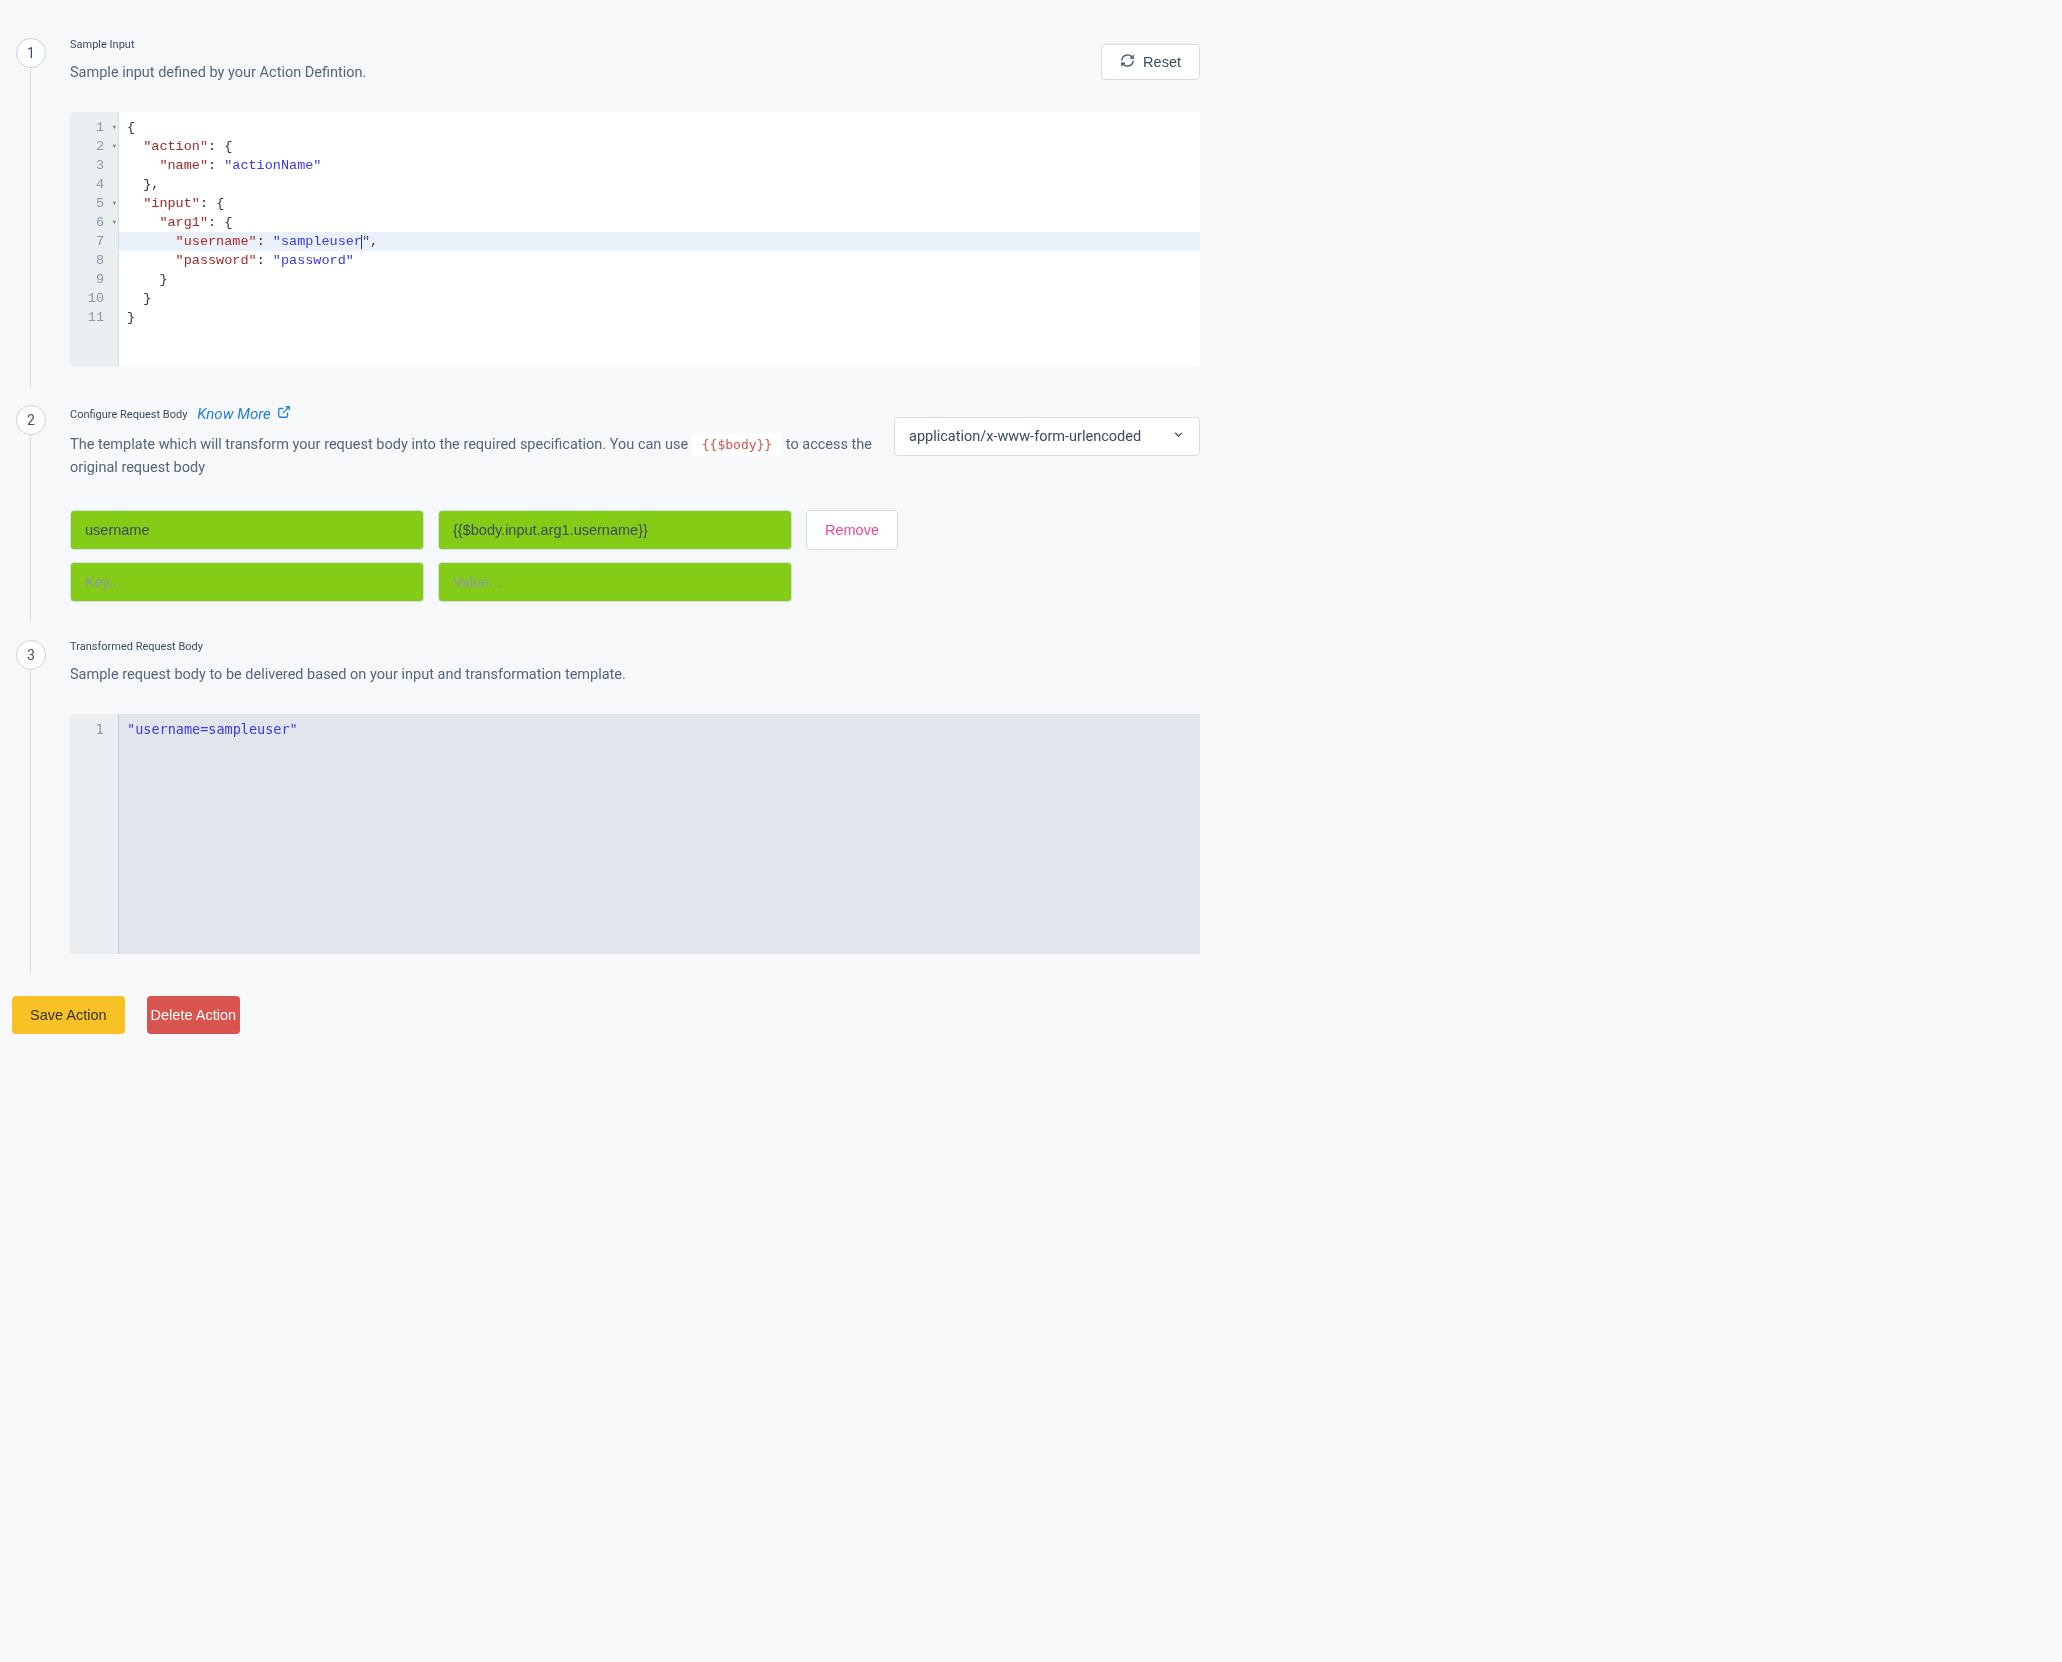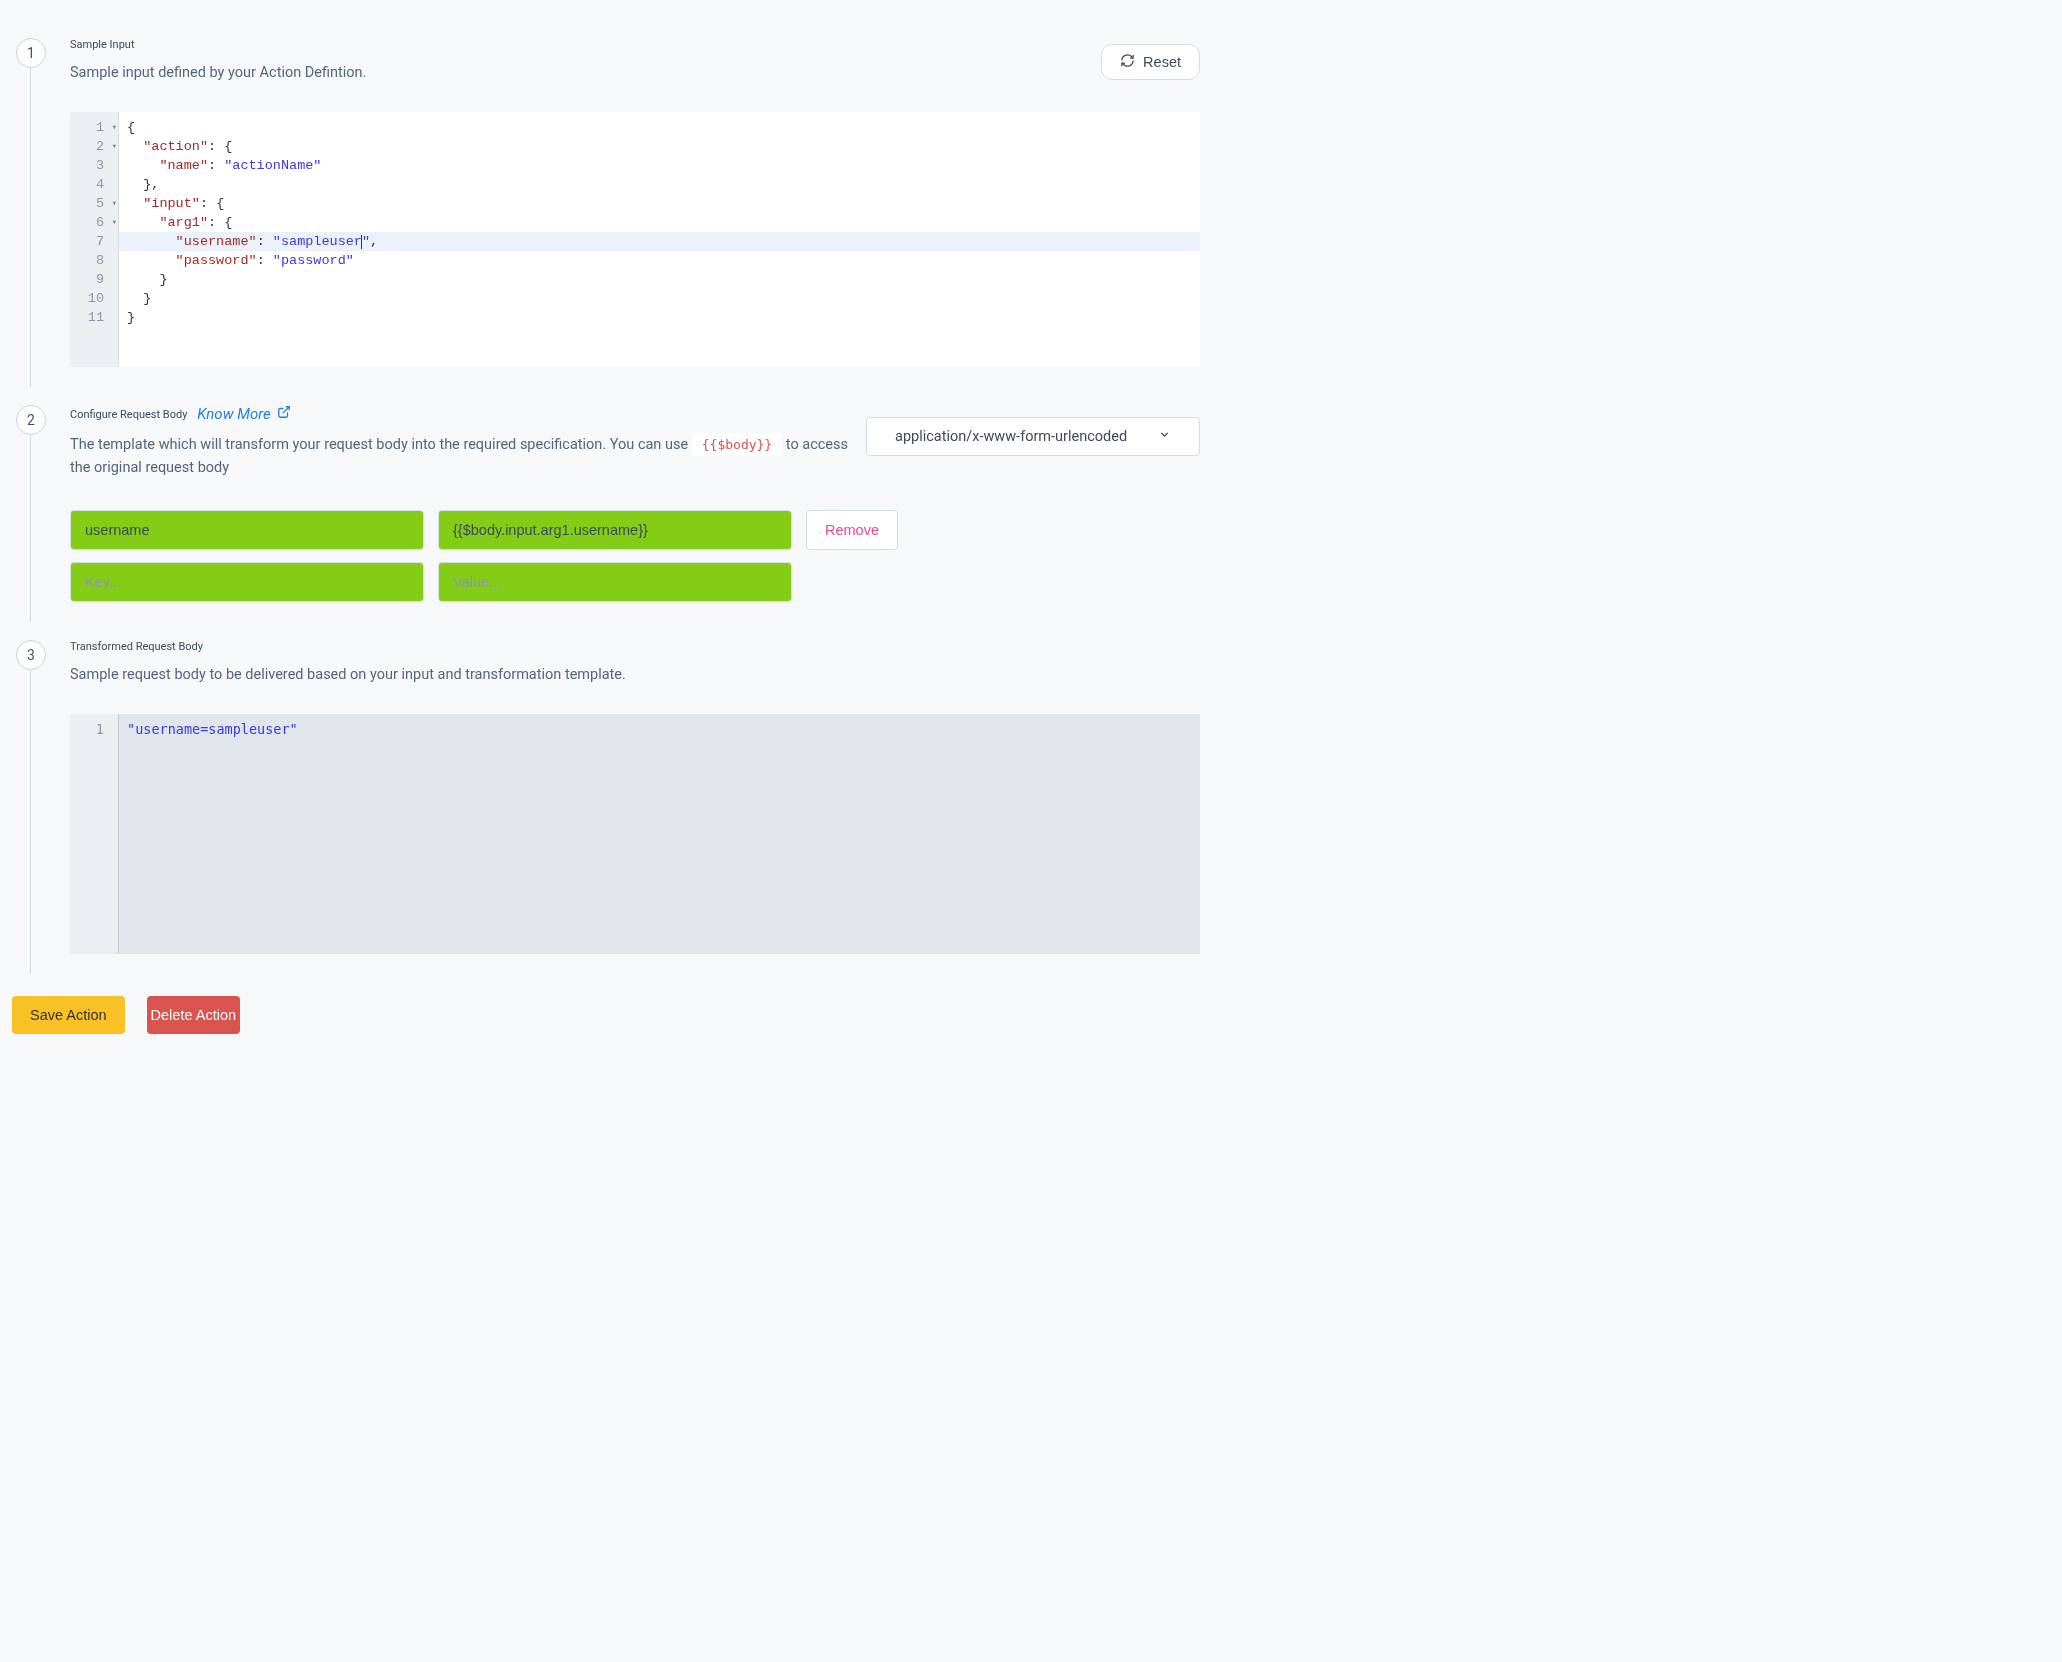--- a/index.html
+++ b/index.html
@@ -92,21 +92,21 @@
     width: 14px;
     height: 14px;
   }
   .reset-btn {
     margin-top: 24px;
     display: inline-flex;
     align-items: center;
     gap: 8px;
     padding: 8px 18px;
     border: 1px solid #d5dde5;
-    border-radius: 11px;
+    border-radius: 4px;
     background: #fff;
     color: #3b4b5c;
     font-size: 14.5px;
     cursor: pointer;
   }
   .reset-btn svg {
     width: 15px;
     height: 15px;
   }
   .code-editor {
@@ -169,27 +169,27 @@
     background: #fff;
     color: #d9534f;
     padding: 4px 10px;
     border-radius: 3px;
     font-size: 13px;
   }
   .content-type-select {
     display: inline-flex;
     align-items: center;
     justify-content: space-between;
-    padding: 10px 28px;
+    padding: 10px 14px;
     border: 1px solid #d5dde5;
     border-radius: 4px;
     background: #fff;
     font-size: 14.5px;
     color: #3b4b5c;
-    width: 334px;
+    width: 306px;
     cursor: pointer;
   }
   .content-type-select svg {
     width: 13px;
     height: 13px;
   }
   .section2-header {
     display: flex;
     align-items: flex-start;
     justify-content: space-between;

